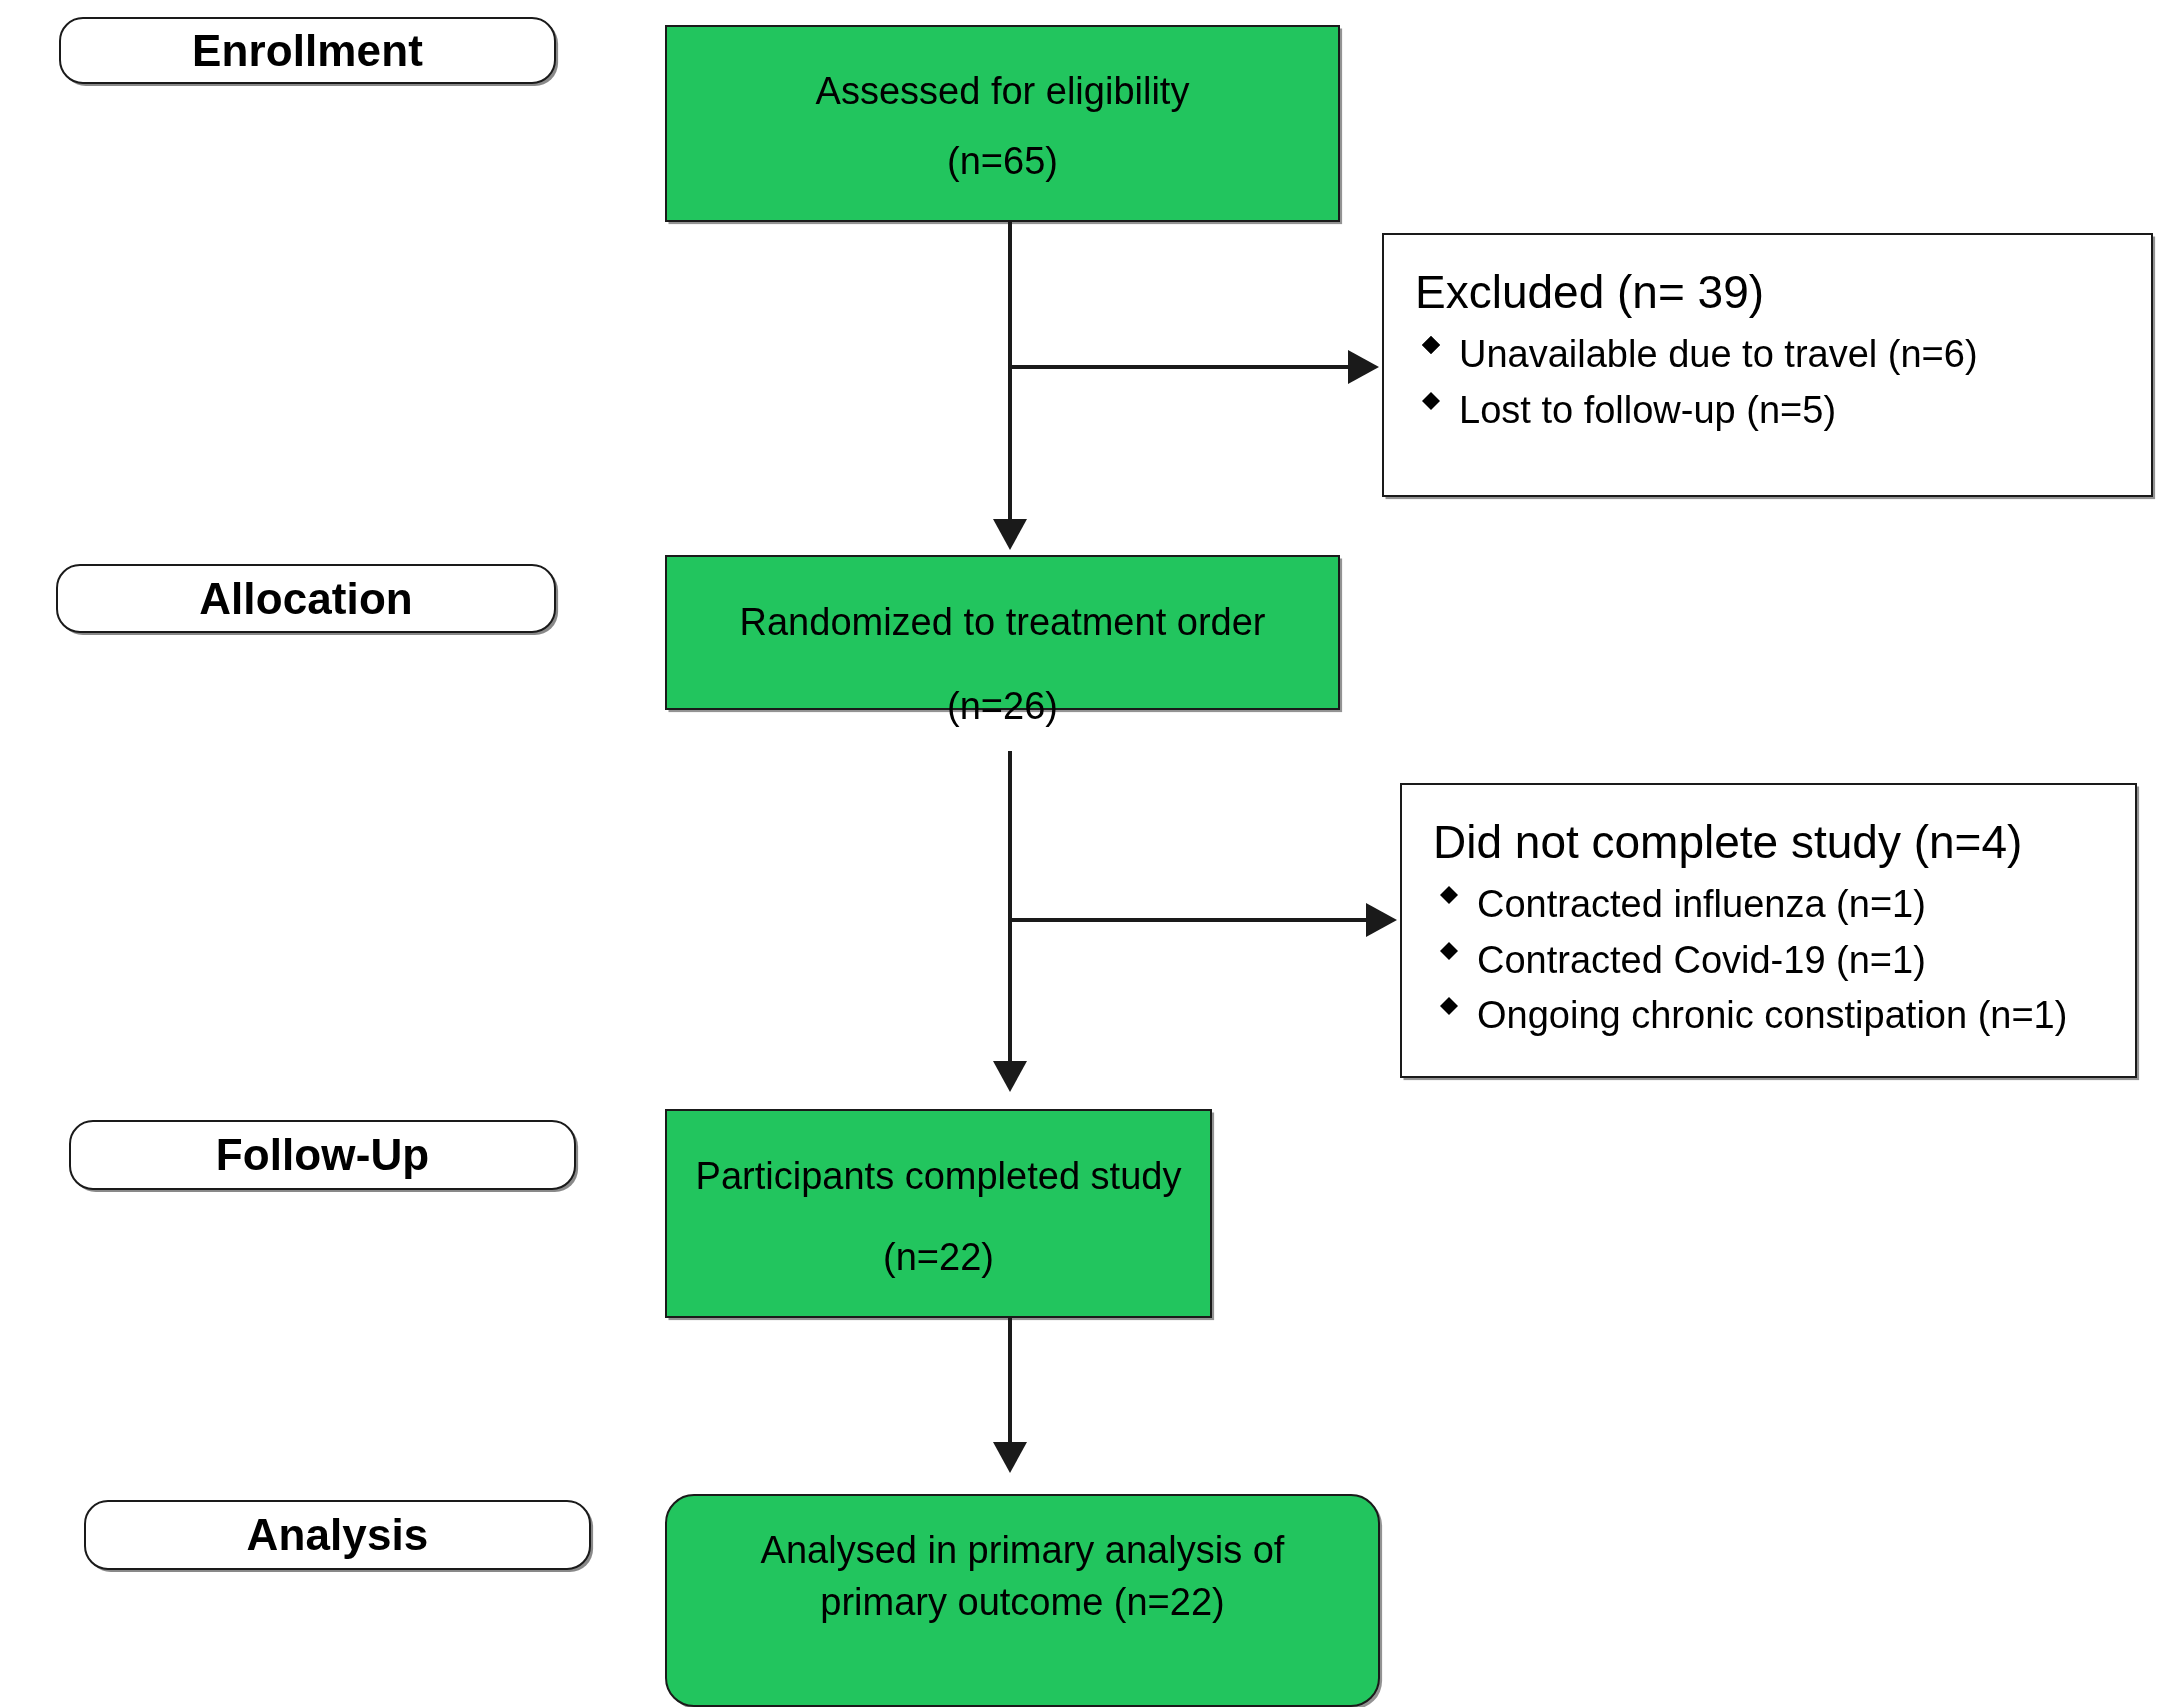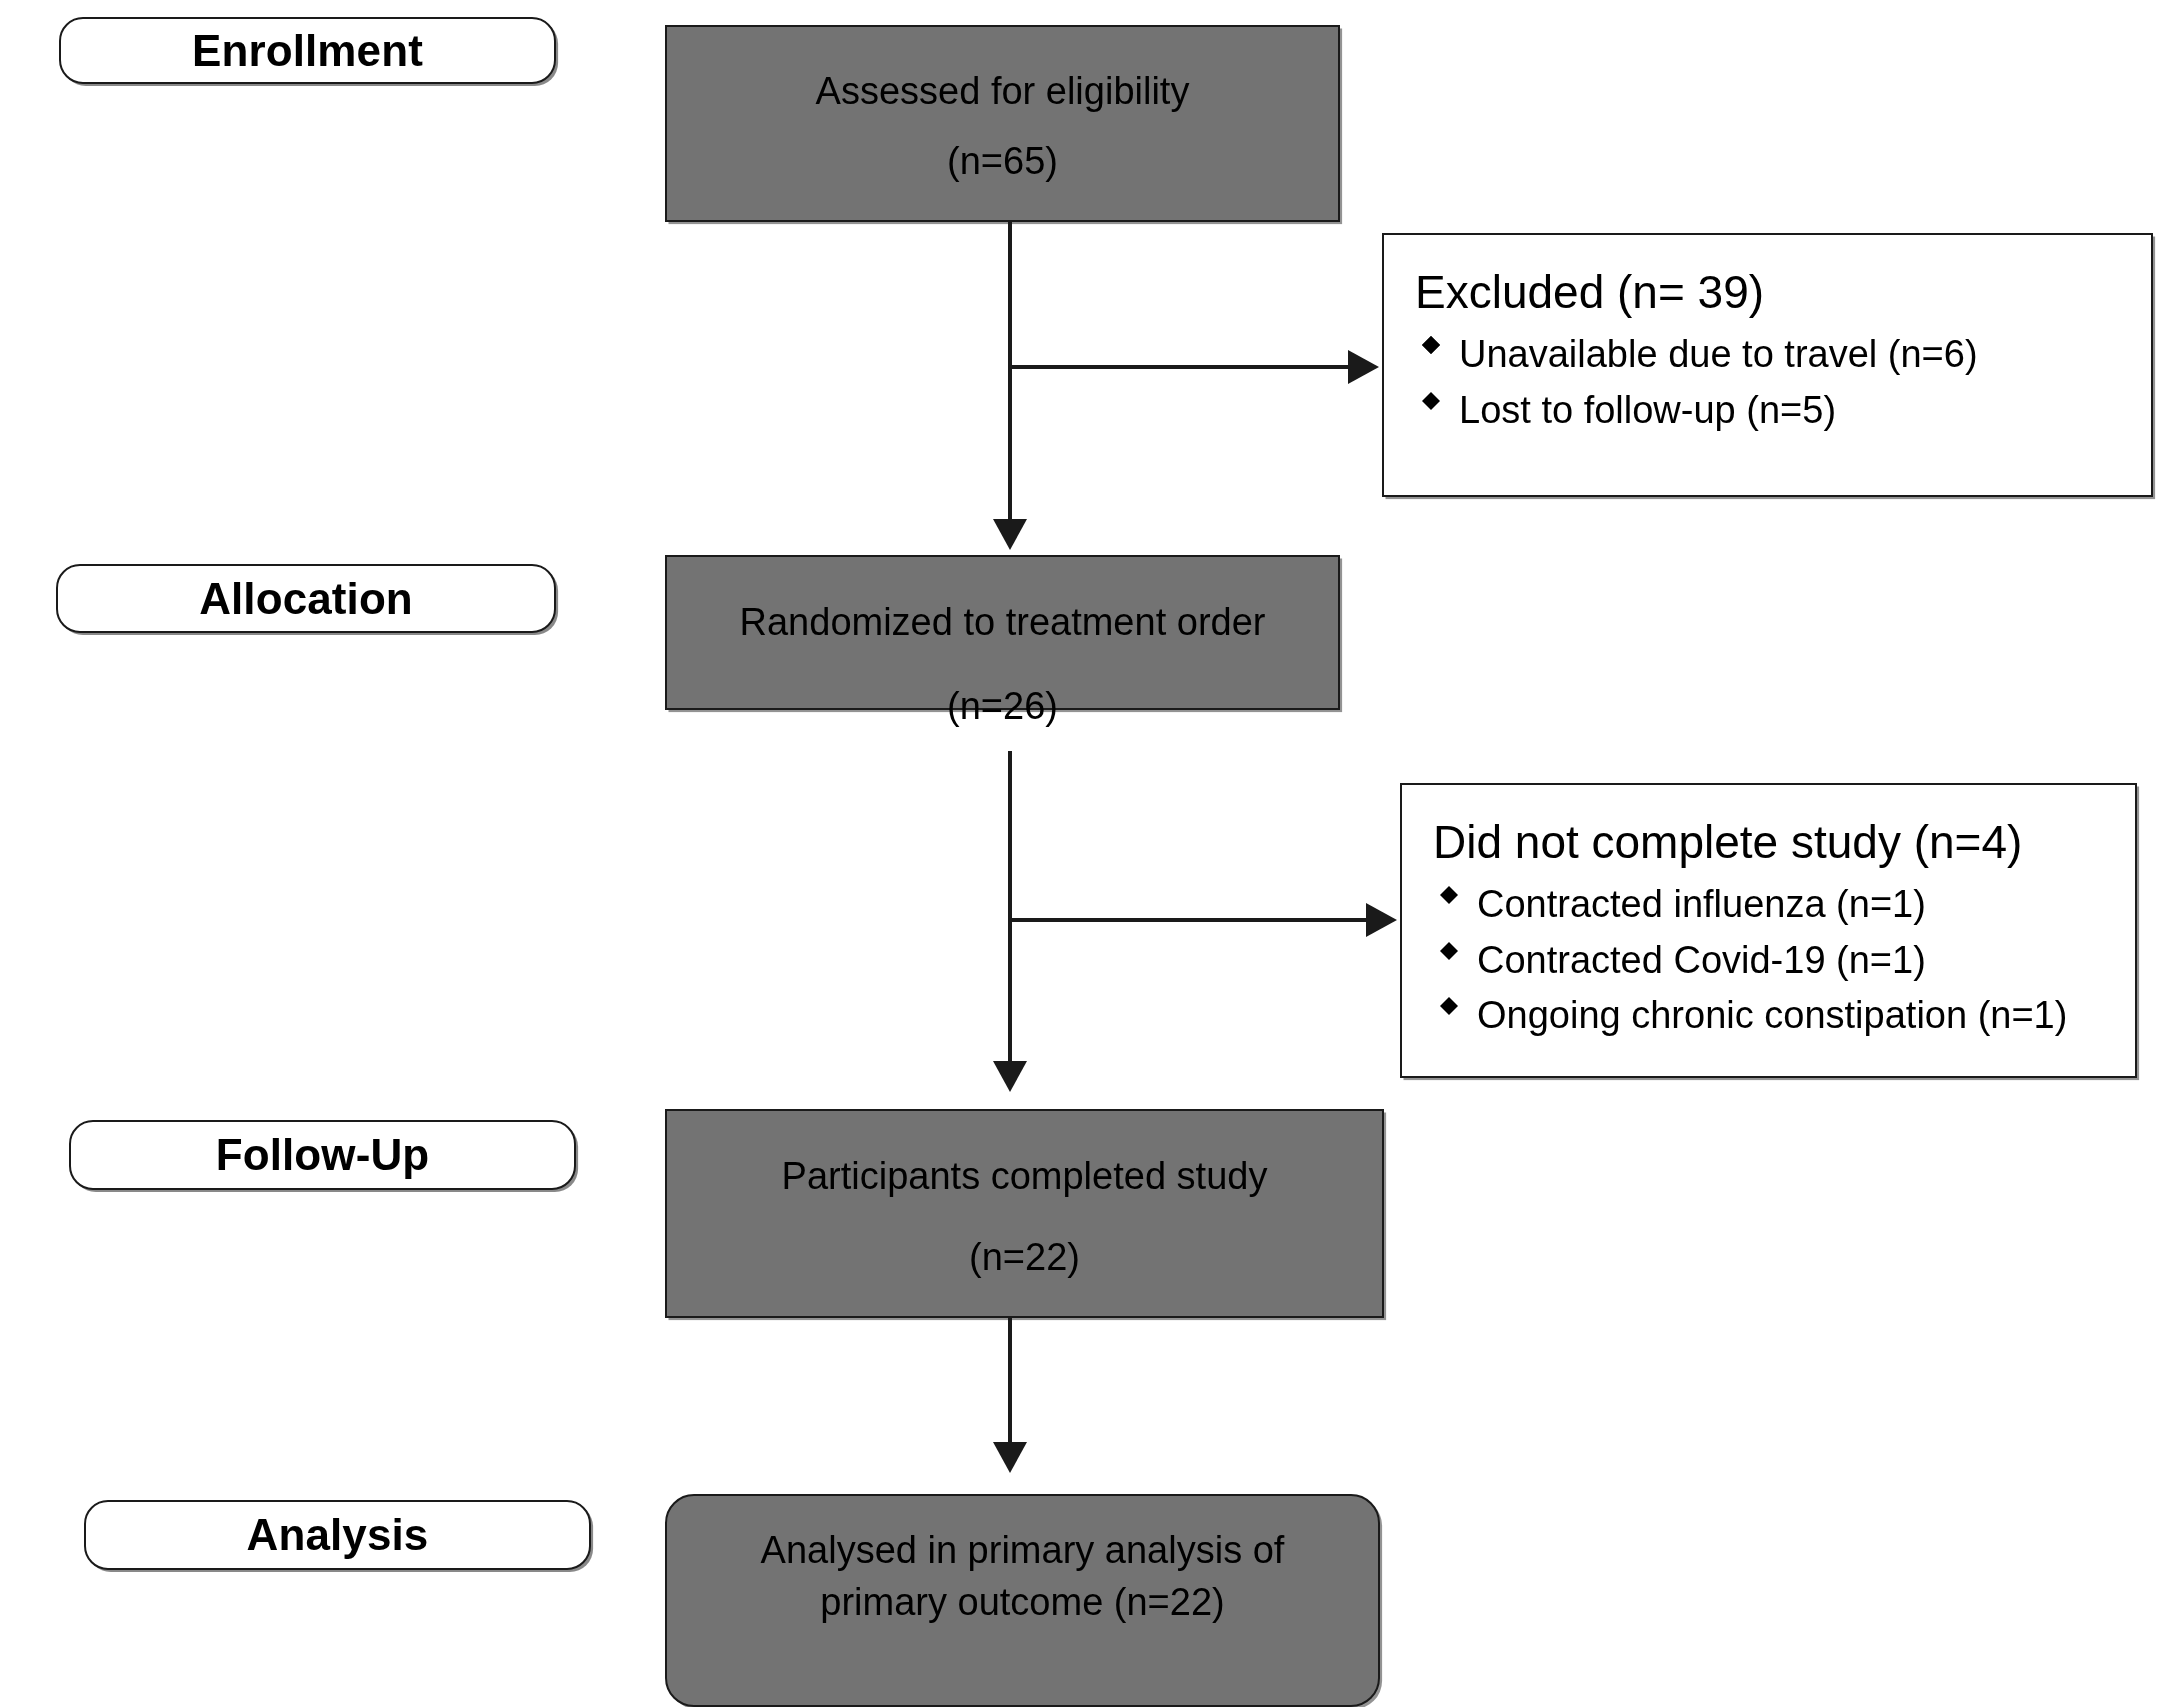--- a/index.html
+++ b/index.html
@@ -24,21 +24,21 @@
     font-weight:bold;
     letter-spacing:0.1px;
     line-height:1;
     white-space:nowrap;
   }
 
   
   .flow-box{
     position:absolute;
     box-sizing:border-box;
-    background:#737373;
+    background:#22c55e;
     border:2.8px solid #1a1a1a;
     box-shadow:2.8px 2.8px 0 -0.7px rgba(40,40,40,.5);
   }
   .flow-box .line{
     position:absolute;
     left:0;right:0;
     text-align:center;
     font-size:38px;
     line-height:1.1;
     white-space:nowrap;
@@ -132,21 +132,21 @@
   <div class="flow-box" style="left:665px;top:25px;width:675px;height:197px;">
     <div class="line" style="top:44px;">Assessed for eligibility</div>
     <div class="line" style="top:114px;">(n=65)</div>
   </div>
 
   <div class="flow-box" style="left:665px;top:555px;width:675px;height:155px;">
     <div class="line" style="top:45px;">Randomized to treatment order</div>
     <div class="line" style="top:129px;">(n=26)</div>
   </div>
 
-  <div class="flow-box" style="left:665px;top:1109px;width:719px;height:209px;text-decoration:underline;">
+  <div class="flow-box" style="left:665px;top:1109px;width:547px;height:209px;text-decoration:underline;">
     <div class="line" style="top:45px;">Participants completed study</div>
     <div class="line" style="top:126px;">(n=22)</div>
   </div>
 
   <div class="flow-box" style="left:665px;top:1494px;width:715px;height:213px;border-radius:29px;">
     <div class="line left-align" style="top:34px;">Analysed in primary analysis of</div>
     <div class="line left-align" style="top:86px;">primary outcome (n=22)</div>
   </div>
 
   <div class="side-box" style="left:1382px;top:233px;width:771px;height:264px;">

